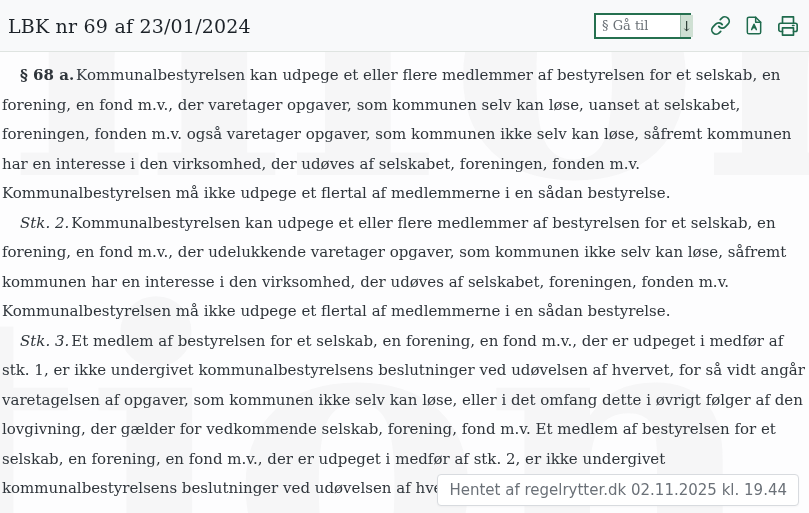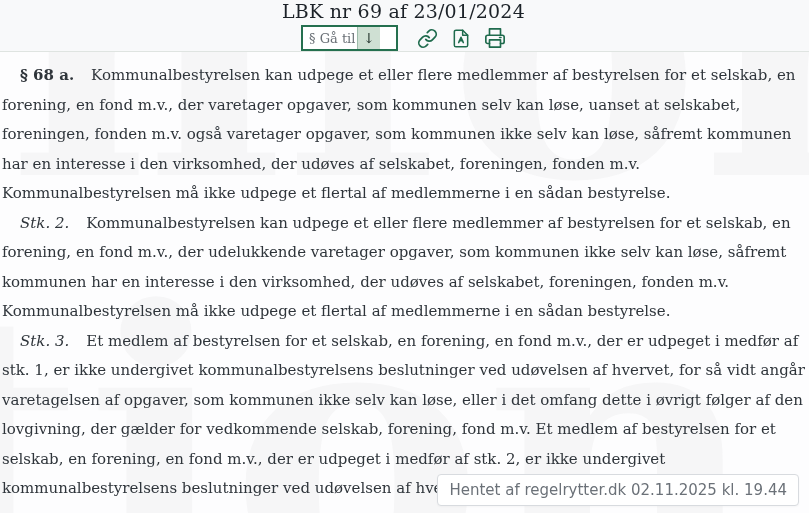--- a/index.html
+++ b/index.html
@@ -30,21 +30,20 @@
   .header {
     position: relative;
     z-index: 2;
     height: 52px;
     background: #f8f9fa;
     border-bottom: 1px solid #dfe4e1;
     display: flex;
     align-items: center;
     justify-content: space-between;
     padding: 0 10px 0 8px;
-    flex-direction: column;
   }
   .doc-title {
     font-size: 19px;
     font-weight: 500;
     color: #1c2228;
     letter-spacing: 0.2px;
   }
   .header-controls { display: flex; align-items: center; gap: 13px; }
 
   .goto-box {
@@ -52,21 +51,21 @@
     align-items: stretch;
     height: 26px;
     width: 97px;
     border: 2px solid #25704f;
     background: #ffffff;
     margin-right: 6px;
   }
   .goto-input {
     border: none;
     outline: none;
-    width: 54px;
+    width: 84px;
     font-family: "DejaVu Serif", serif;
     font-size: 13px;
     color: #4a5258;
     padding: 0 0 0 6px;
     background: transparent;
   }
   .goto-input::placeholder { color: #6a7076; opacity: 1; }
   .goto-arrow-btn {
     width: 23px;
     border: none;
@@ -95,21 +94,21 @@
   
   .content {
     position: relative;
     z-index: 1;
     padding: 9px 3px 0 2px;
     font-size: 15px;
     line-height: 29.5px;
     color: #2f353b;
   }
   .content p { text-indent: 18px; }
-  .para-label { margin-right: 17px; }
+  .para-label { margin-right: 2px; }
   .para-label.bold { font-weight: bold; font-style: normal; }
   .para-label.italic { }
 
   
   .footer-badge {
     position: absolute;
     z-index: 3;
     right: 10px;
     bottom: 7px;
     background: #ffffff;

